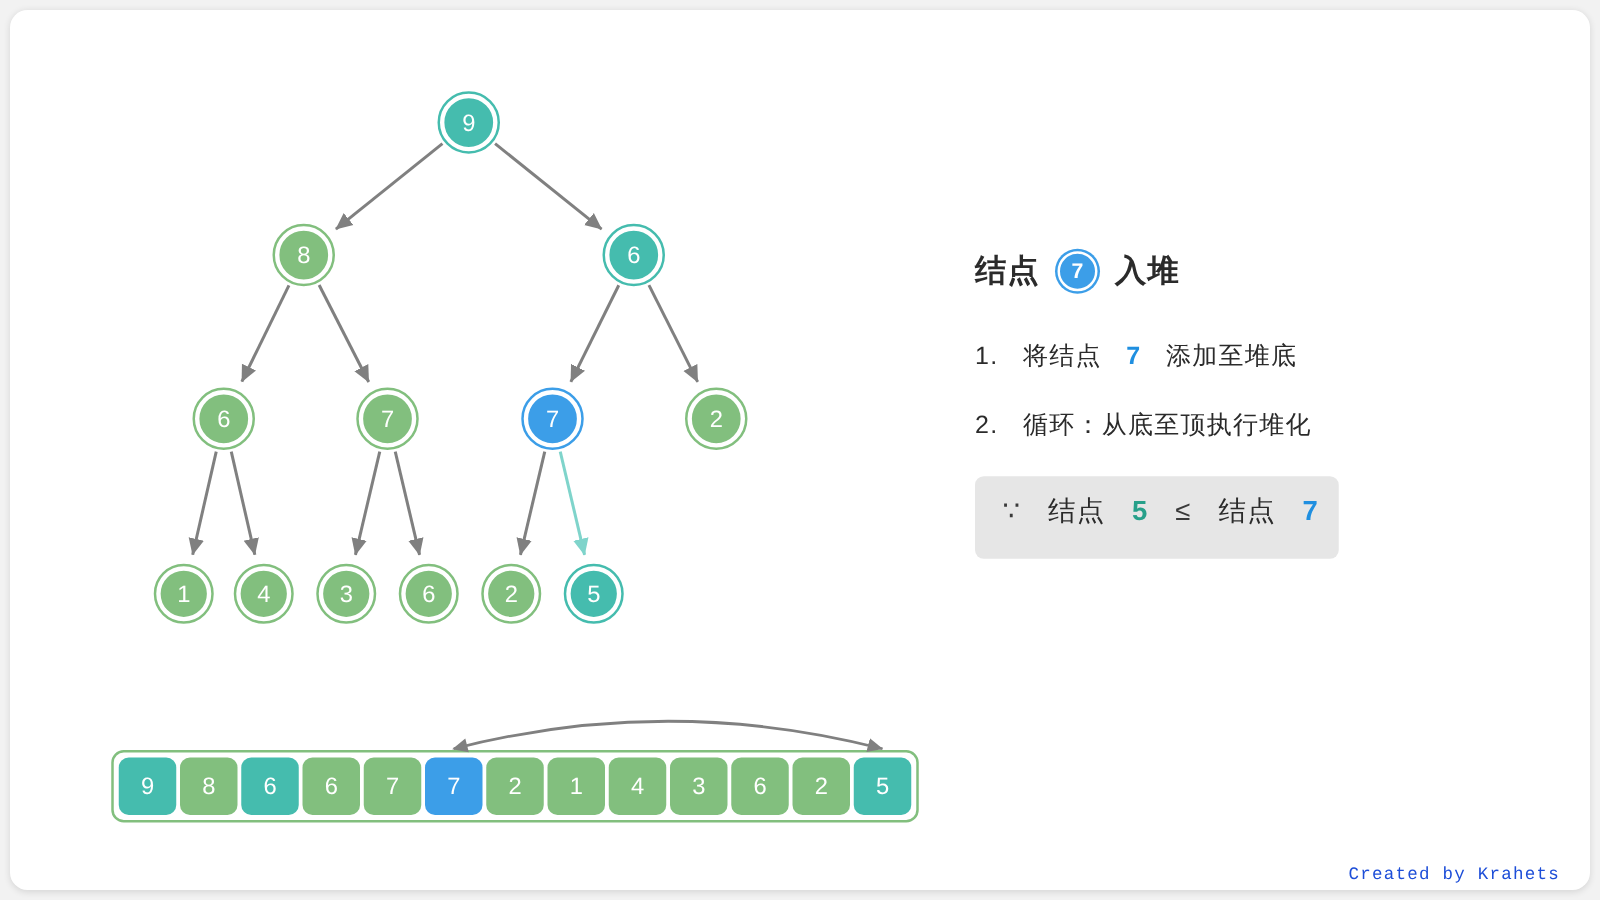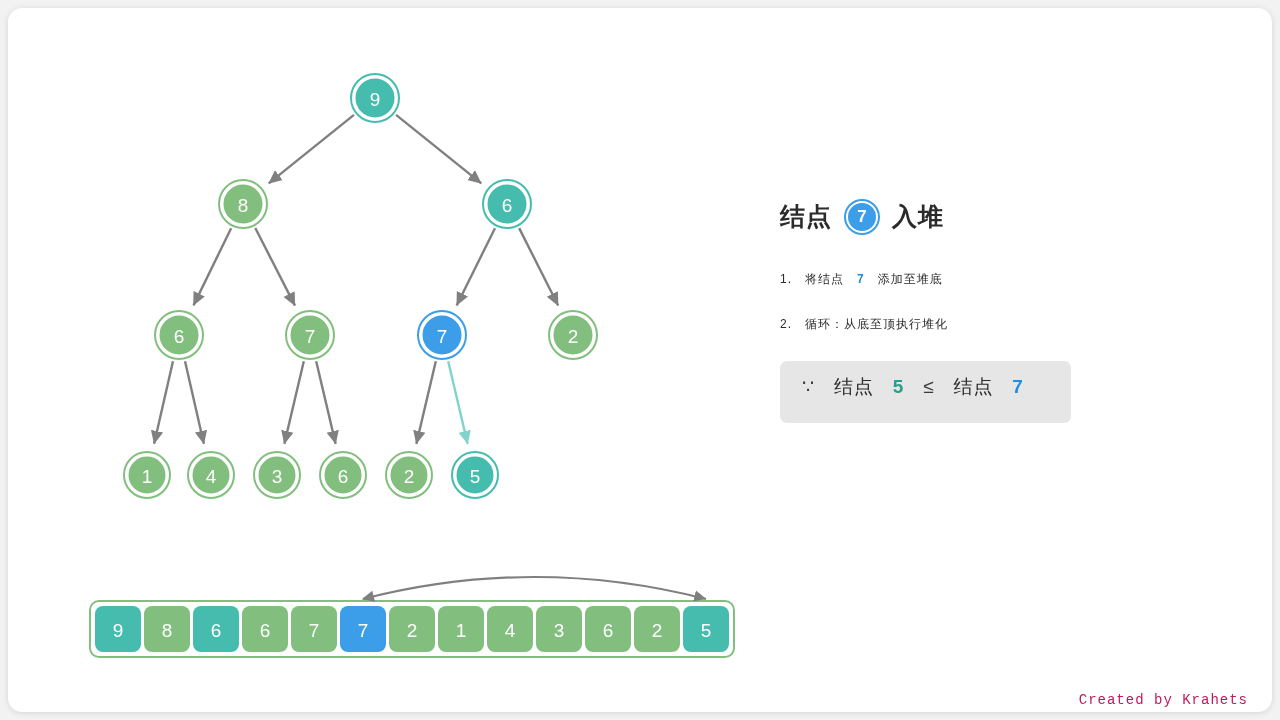--- a/index.html
+++ b/index.html
@@ -66,50 +66,50 @@
     background: #3c9ee8;
     border: 2px solid #ffffff;
     box-shadow: 0 0 0 2px #3c9ee8;
     color: #ffffff;
     font-size: 17px;
     font-weight: bold;
     margin: 0 14px;
     letter-spacing: 0;
   }
   .step {
-    font-size: 12px;
+    font-size: 20px;
     color: #2b2b2b;
     letter-spacing: 1px;
     margin-bottom: 28px;
     white-space: nowrap;
   }
   .step .num-blue { color: #1f8fe0; font-weight: bold; }
   .hintbox {
     background: #e6e6e6;
     border-radius: 7px;
     padding: 13px 22px 14px 22px;
     width: 291px;
   }
   .hintline {
-    font-size: 19px;
+    font-size: 22px;
     color: #2b2b2b;
     letter-spacing: 1px;
     white-space: nowrap;
   }
   .hintline:first-child { margin-bottom: 9px; }
   .hintline .num-green { color: #27a08a; font-weight: bold; }
   .hintline .num-blue  { color: #1f8fe0; font-weight: bold; }
   .sym { color: #3a3a3a; }
 
   #credit {
     position: absolute;
     right: 32px; bottom: 12px;
     font-family: "Liberation Mono", "DejaVu Sans Mono", monospace;
     font-size: 14px;
-    color: #be185d;
+    color: #1d4ed8;
     letter-spacing: 1px;
   }
 </style>
 </head>
 <body>
 
 <div id="page">
   <div id="card"></div>
 
   <svg id="canvas" viewBox="0 0 1280 720" xmlns="http://www.w3.org/2000/svg">

